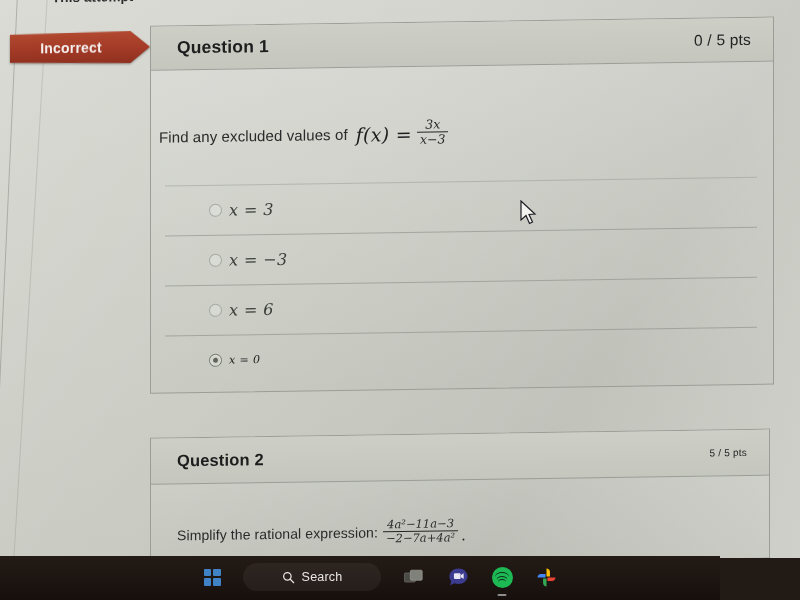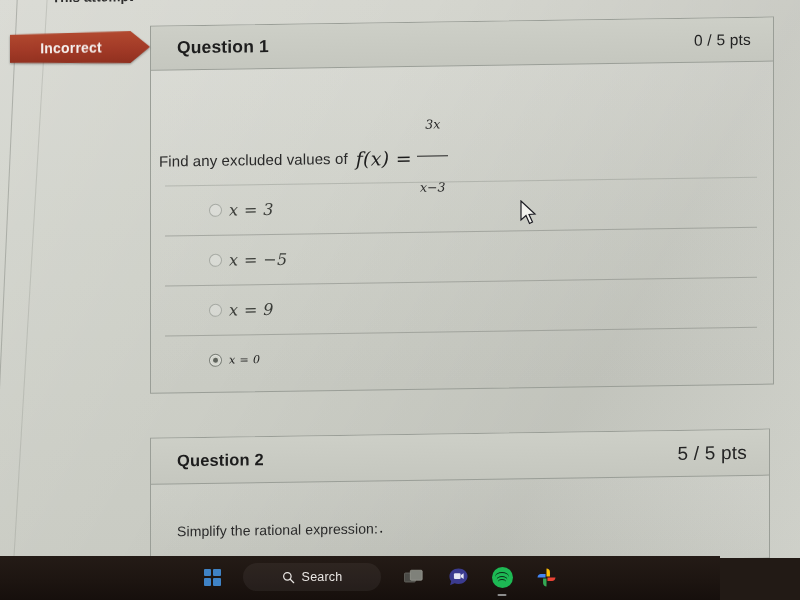--- a/index.html
+++ b/index.html
@@ -93,21 +93,21 @@
     letter-spacing: .15px;
   }
   #q2-card .q-title { font-size: 16.5px; }
 
   .q-points {
     font-size: 15.5px;
     font-weight: normal;
     color: #242424;
     letter-spacing: .2px;
   }
-  #q2-card .q-points { font-size: 19px; }
+  #q2-card .q-points { font-size: 10px; }
 
   .q-body { position: relative; }
 
   
   #incorrect-flag {
     position: absolute;
     left: 10px;
     top: 33px;
     width: 140px;
     height: 32px;
@@ -154,21 +154,20 @@
   #q1-fx { font-size: 19px; margin-left: 8px; letter-spacing: .3px; }
 
   .frac {
     display: inline-flex;
     flex-direction: column;
     align-items: center;
     vertical-align: middle;
     margin: 0 2px;
     position: relative;
     top: -1px;
-    gap: 24px;
   }
   .frac .num, .frac .den {
     font-family: "DejaVu Serif", "Liberation Serif", serif;
     font-style: italic;
     line-height: 1.12;
     padding: 0 3px;
     white-space: nowrap;
   }
   #q1-frac { font-size: 12.5px; margin-left: 5px; }
   #q1-frac .bar { width: 100%; height: 1px; background: #242424; }
@@ -367,25 +366,25 @@
             </span>
           </div>
 
           <div id="options">
             <div class="option">
               <span class="radio"></span>
               <span class="opt-label">x = 3</span>
             </div>
             <div class="option">
               <span class="radio"></span>
-              <span class="opt-label">x = −5</span>
+              <span class="opt-label">x = −3</span>
             </div>
             <div class="option">
               <span class="radio"></span>
-              <span class="opt-label">x = 9</span>
+              <span class="opt-label">x = 6</span>
             </div>
             <div class="option selected">
               <span class="radio"></span>
               <span class="opt-label">x = 0</span>
             </div>
           </div>
 
         </div>
       </div>
 
@@ -395,20 +394,25 @@
       </div>
 
       <div class="q-card" id="q2-card">
         <div class="q-header">
           <span class="q-title">Question 2</span>
           <span class="q-points">5 / 5 pts</span>
         </div>
         <div class="q-body">
           <div class="prompt" id="q2-prompt">
             <span class="prompt-text">Simplify the rational expression:</span>
+            <span class="frac" id="q2-frac">
+              <span class="num">4a²−11a−3</span>
+              <span class="bar"></span>
+              <span class="den">−2−7a+4a²</span>
+            </span>
             <span id="q2-period">.</span>
           </div>
         </div>
       </div>
 
     </div>
 
     <svg id="cursor" viewBox="0 0 18 26" style="left: 519px; top: 200px;">
       <path d="M2,1 L2,20 L7,15.5 L10.5,23.5 L13.5,22 L10,14.5 L16,14 Z" fill="#f2f2ee" stroke="#1b1b22" stroke-width="1.2"></path>
     </svg>

